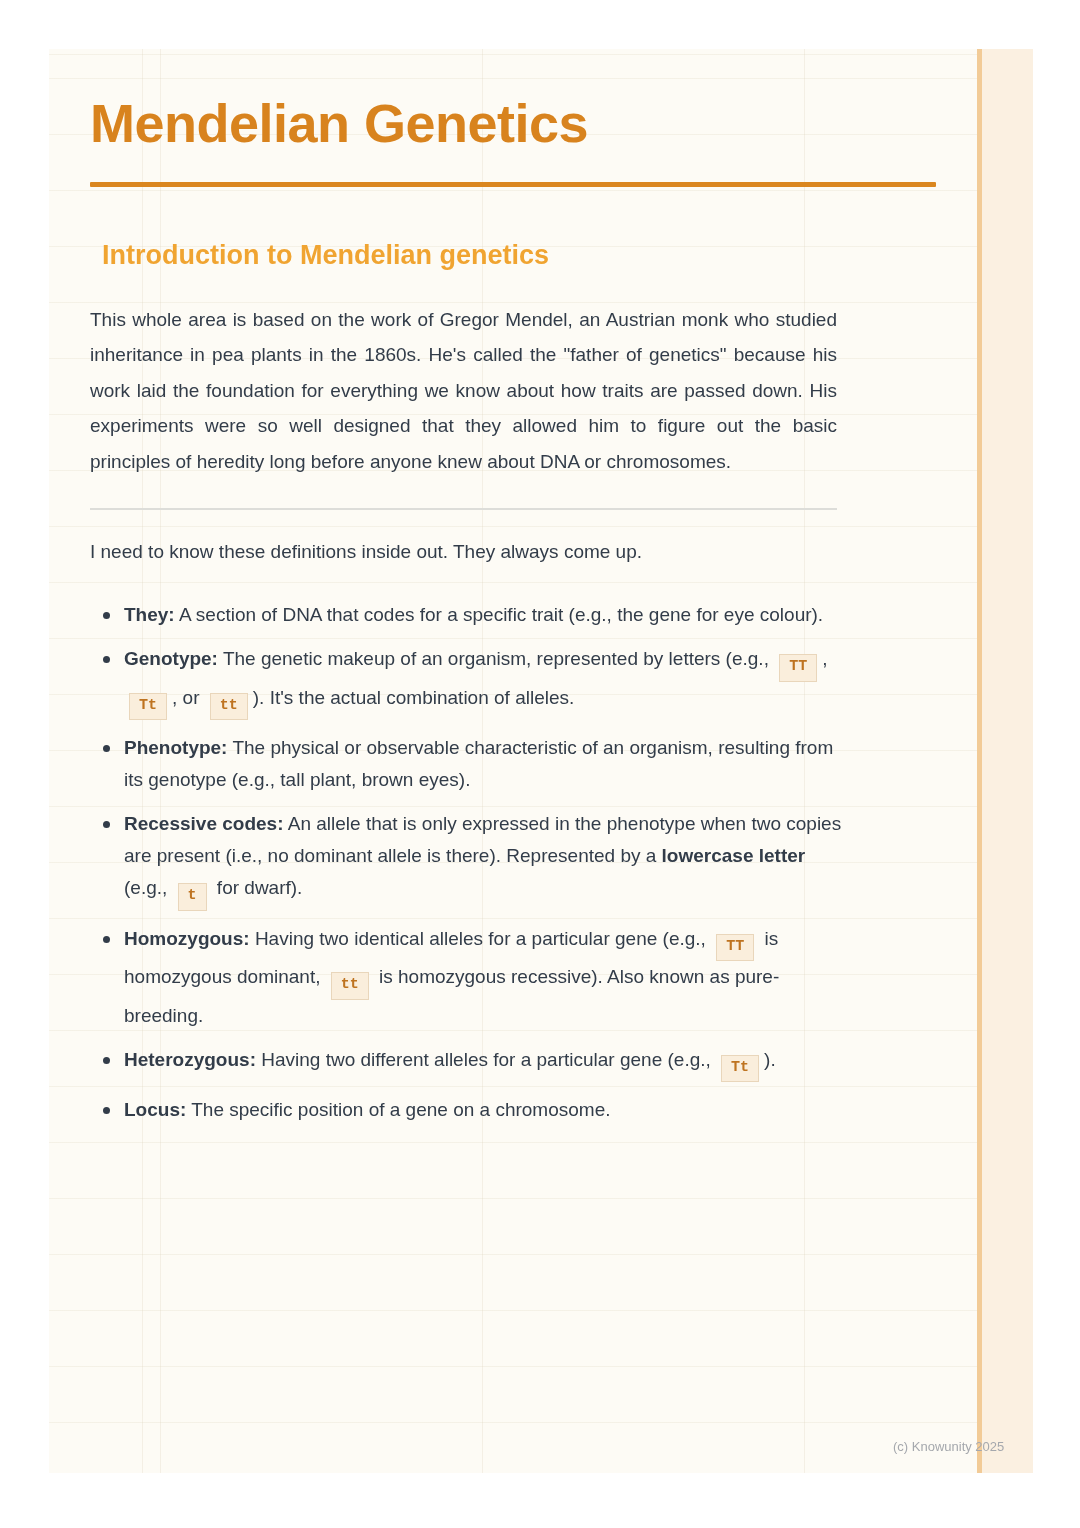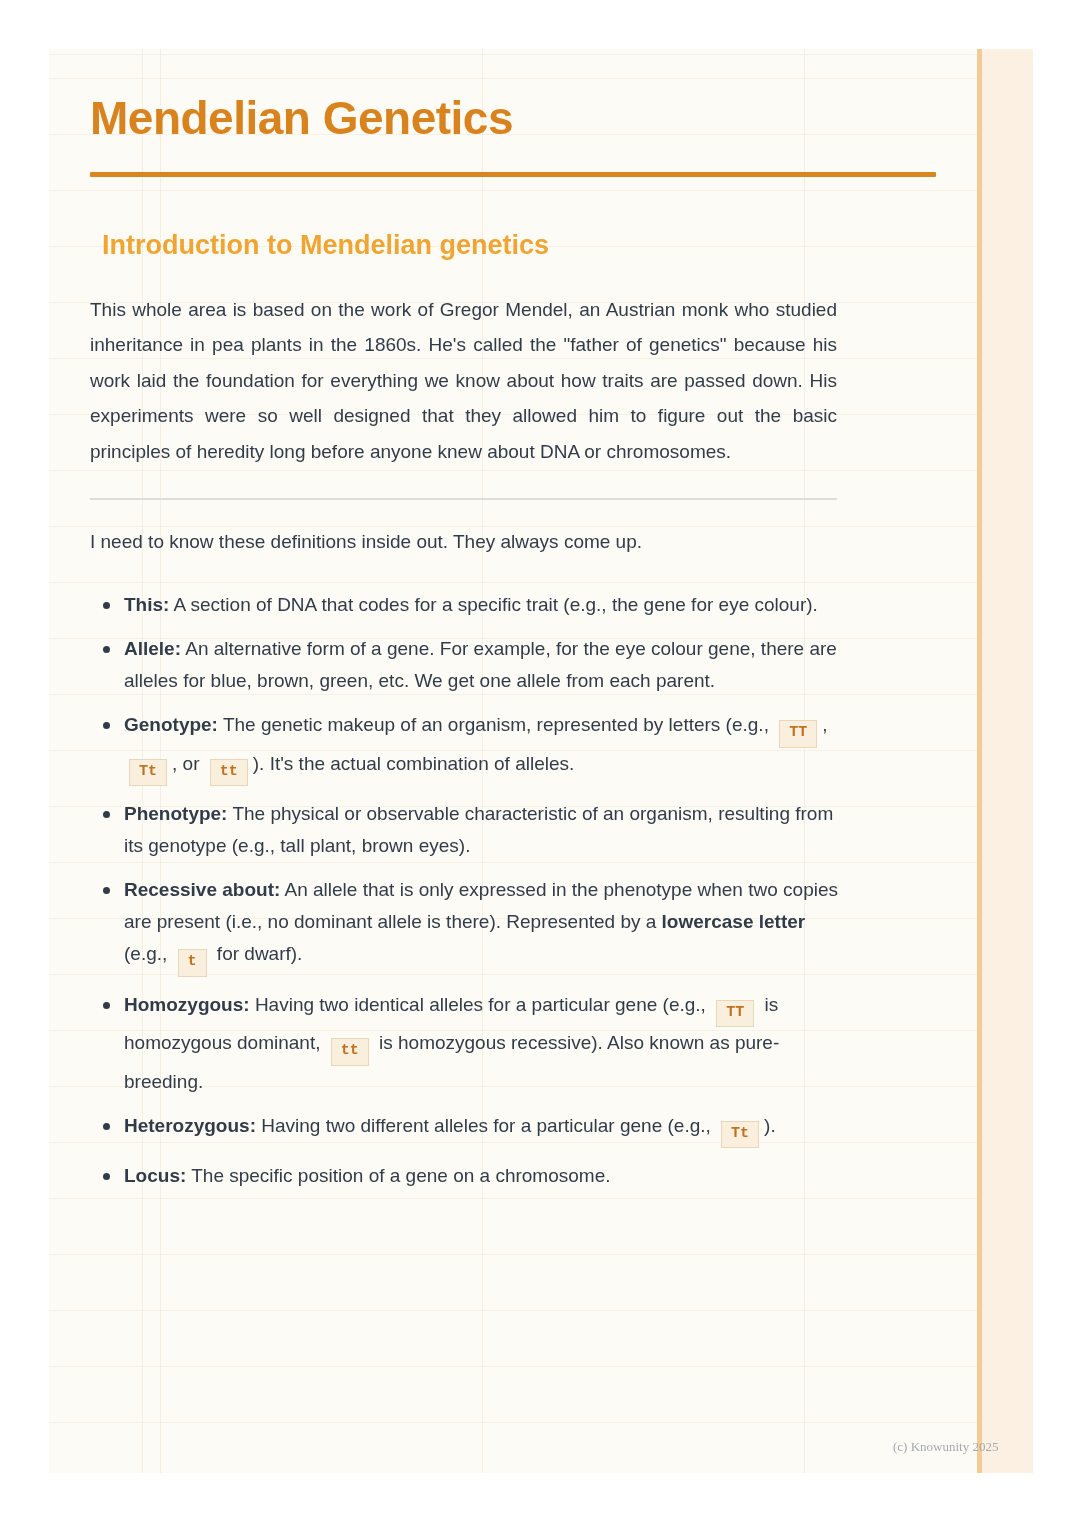--- a/index.html
+++ b/index.html
@@ -48,21 +48,21 @@
     width:51px;height:100%;
     background:var(--margin-strip);
   }
   .content{
     position:relative;
     padding:42px 0 0 41px;
     width:892px;
   }
   h1.page-title{
     margin:0;
-    font-size:46px;
+    font-size:54px;
     line-height:1.2;
     font-weight:800;
     letter-spacing:-0.5px;
     color:var(--accent-orange);
   }
   .title-rule{
     width:846px;height:5px;
     margin-top:26px;
     background:var(--rule-orange);
     border-radius:1px;
@@ -133,21 +133,20 @@
     margin:0 5px;
     vertical-align:-5px;
   }
   .watermark{
     position:absolute;
     left:893px;top:1439px;
     font-size:13px;
     color:var(--watermark-gray);
     z-index:5;
     white-space:nowrap;
-    font-family:Liberation Serif, serif;
   }
 </style>
 </head>
 <body>
 
 <div class="paper">
   <div class="margin-line"></div>
   <div class="margin-strip"></div>
 
   <div class="content">
@@ -157,25 +156,24 @@
     <section>
       <h2 class="section-heading">Introduction to Mendelian genetics</h2>
       <p class="body-paragraph">This whole area is based on the work of Gregor Mendel, an Austrian monk who studied inheritance in pea plants in the 1860s. He's called the "father of genetics" because his work laid the foundation for everything we know about how traits are passed down. His experiments were so well designed that they allowed him to figure out the basic principles of heredity long before anyone knew about DNA or chromosomes.</p>
     </section>
 
     <div class="section-divider"></div>
 
     <section>
       <p class="section-intro">I need to know these definitions inside out. They always come up.</p>
       <ul class="term-list">
-          <li><strong>This:</strong><span> A section of DNA that codes for a specific trait (e.g., the gene for eye colour).</span></li>
-          <li><strong>Allele:</strong><span> An alternative form of a gene. For example, for the eye colour gene, there are alleles for blue, brown, green, etc. We get one allele from each parent.</span></li>
+          <li><strong>They:</strong><span> A section of DNA that codes for a specific trait (e.g., the gene for eye colour).</span></li>
           <li><strong>Genotype:</strong><span> The genetic makeup of an organism, represented by letters (e.g., </span><code class="badge">TT</code><span>, </span><code class="badge">Tt</code><span>, or </span><code class="badge">tt</code><span>). It's the actual combination of alleles.</span></li>
           <li><strong>Phenotype:</strong><span> The physical or observable characteristic of an organism, resulting from its genotype (e.g., tall plant, brown eyes).</span></li>
-          <li><strong>Recessive about:</strong><span> An allele that is only expressed in the phenotype when two copies are present (i.e., no dominant allele is there). Represented by a </span><strong>lowercase letter</strong><span> (e.g., </span><code class="badge">t</code><span> for dwarf).</span></li>
+          <li><strong>Recessive codes:</strong><span> An allele that is only expressed in the phenotype when two copies are present (i.e., no dominant allele is there). Represented by a </span><strong>lowercase letter</strong><span> (e.g., </span><code class="badge">t</code><span> for dwarf).</span></li>
           <li><strong>Homozygous:</strong><span> Having two identical alleles for a particular gene (e.g., </span><code class="badge">TT</code><span> is homozygous dominant, </span><code class="badge">tt</code><span> is homozygous recessive). Also known as pure-breeding.</span></li>
           <li><strong>Heterozygous:</strong><span> Having two different alleles for a particular gene (e.g., </span><code class="badge">Tt</code><span>).</span></li>
           <li><strong>Locus:</strong><span> The specific position of a gene on a chromosome.</span></li>
         </ul>
     </section>
   </div>
 </div>
 
 <div class="watermark">(c) Knowunity 2025</div>
 

